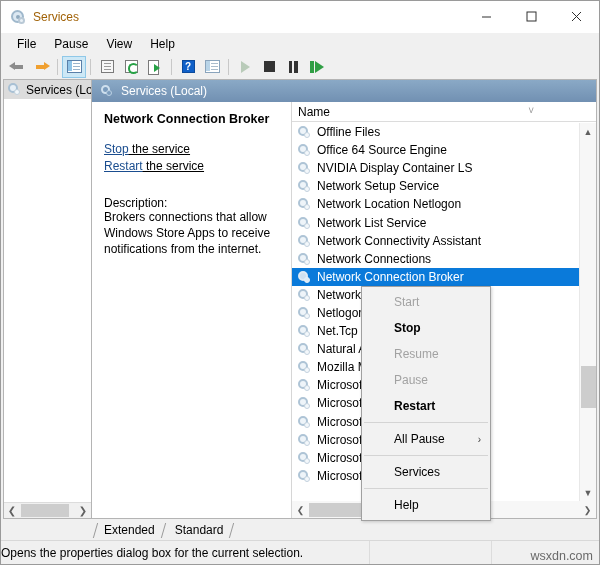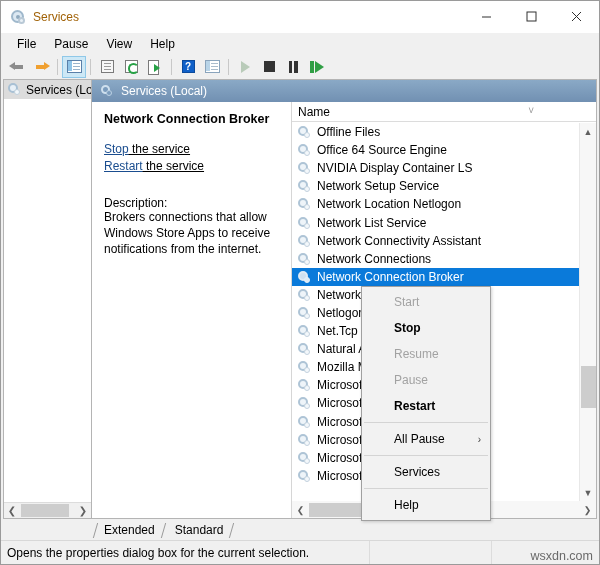--- a/index.html
+++ b/index.html
@@ -247,21 +247,21 @@
   .tab .slash-l, .tab .slash-r {
     position:absolute; top:1px; width:1px; height:15px; background:#9a9a9a;
   }
   .tab .slash-l { left:1px; transform:skewX(-16deg); }
   .tab .slash-r { right:1px; transform:skewX(-16deg); }
 
   
   .statusbar {
     position:absolute; left:0; bottom:0; width:598px; height:24px;
     background:#f0f0f0; border-top:1px solid #d8d8d8;
-    display:flex; align-items:center; padding-left:6px;
+    display:flex; align-items:center; 
   }
   .status-text { font-size:12px; color:#000; }
   .status-cell { position:absolute; top:0; bottom:0; width:1px; background:#dcdcdc; }
   .watermark {
     position:absolute; right:6px; bottom:1px; font-size:12.5px; color:#6a6a6a;
   }
 
   
   .ctxmenu {
     position:absolute; left:360px; top:285px; width:130px;

